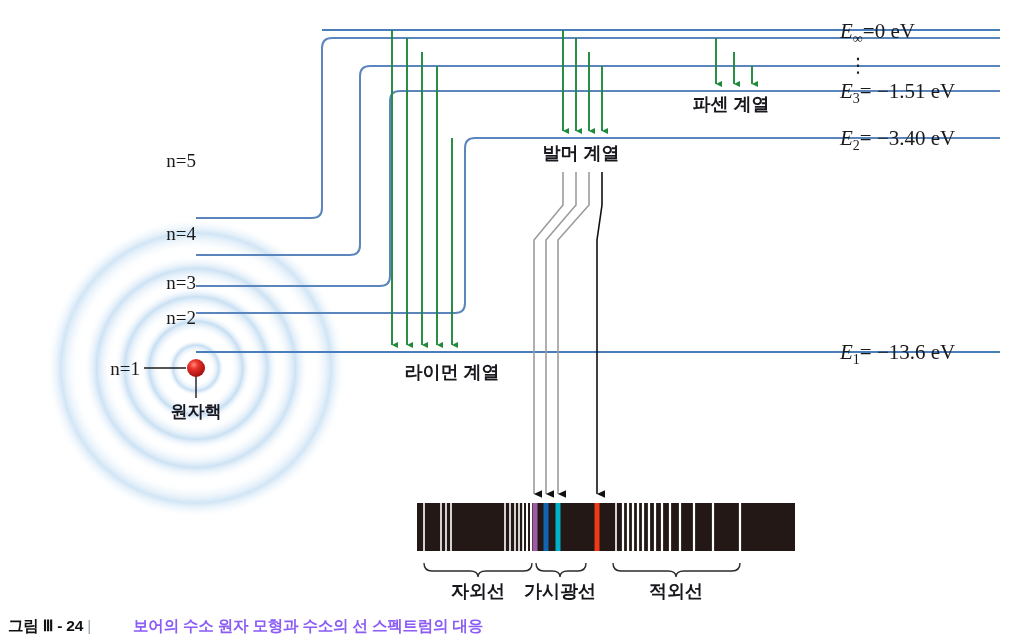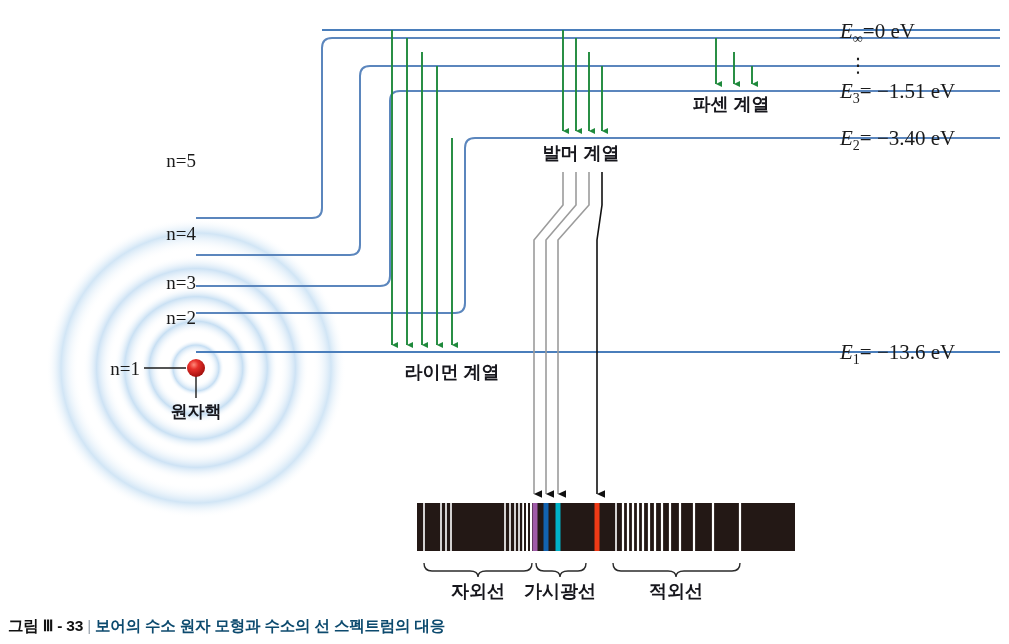--- a/index.html
+++ b/index.html
@@ -34,21 +34,22 @@
     font-weight: bold;
     color: #111111;
   }
   .caption .cap-sep {
     color: #9aa3ad;
     font-weight: normal;
     padding: 0 4px;
   }
   .caption .cap-body {
     font-weight: bold;
-    color: #0c4a6e;
+    color: #8b5cf6;
+    margin-left: 38px;
   }
   svg text {
     dominant-baseline: alphabetic;
   }
   .lvl-label {
     font-family: "Liberation Serif", serif;
     font-size: 21px;
     fill: #1b1b1b;
   }
   .lvl-label .it {
@@ -246,15 +247,15 @@
       <path d="M613,563 Q613,571 621,571 L668,571 Q676,571 676,577 Q676,571 684,571 L732,571 Q740,571 740,563"></path>
     </g>
     <g>
       <text class="kr" x="478" y="597" text-anchor="middle">자외선</text>
       <text class="kr" x="560" y="597" text-anchor="middle">가시광선</text>
       <text class="kr" x="676" y="597" text-anchor="middle">적외선</text>
     </g>
   </svg>
 
   <div class="caption">
-    <span class="cap-head">그림 Ⅲ - 33</span><span class="cap-sep">|</span><span class="cap-body">보어의 수소 원자 모형과 수소의 선 스펙트럼의 대응</span>
+    <span class="cap-head">그림 Ⅲ - 24</span><span class="cap-sep">|</span><span class="cap-body">보어의 수소 원자 모형과 수소의 선 스펙트럼의 대응</span>
   </div>
 </div>
 
 </body></html>

